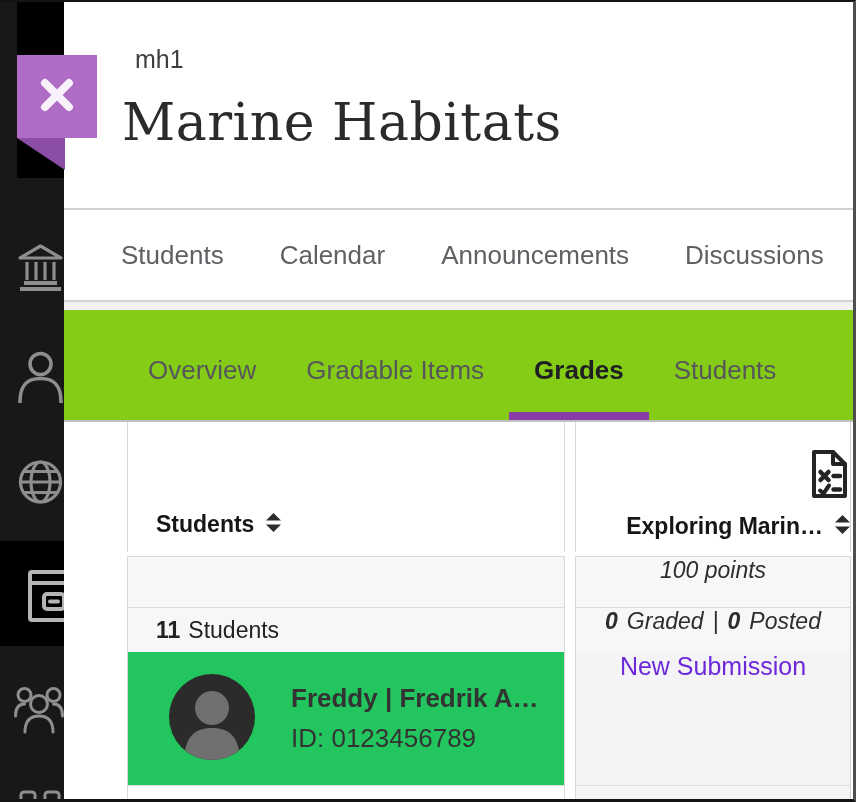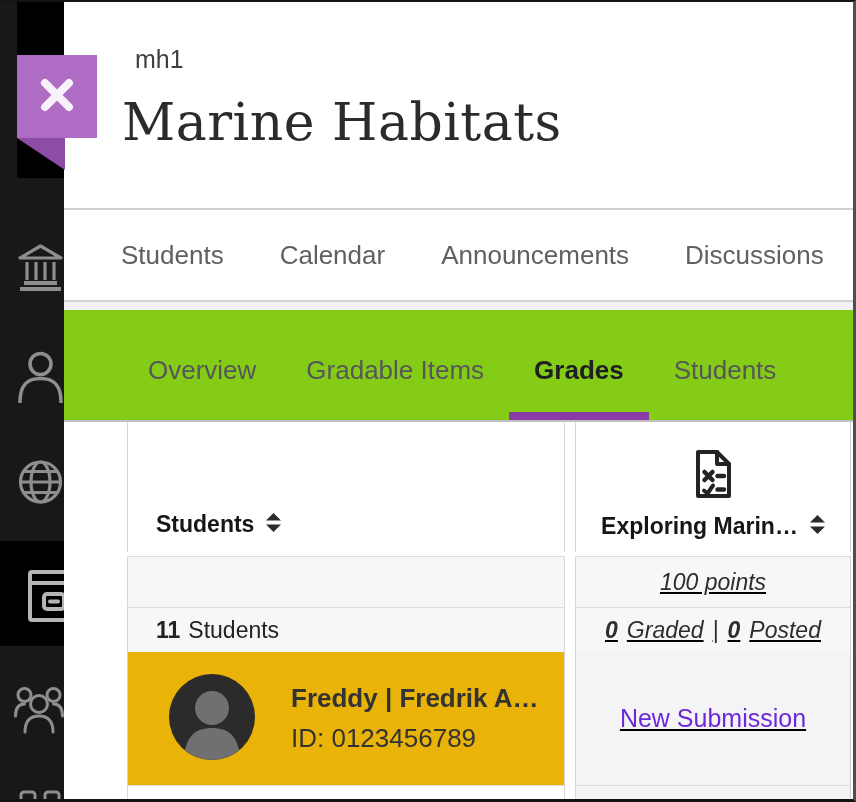--- a/index.html
+++ b/index.html
@@ -36,29 +36,29 @@
   .tab.active { color:#1f1f23; font-weight:bold; }
   .tab.active::after { content:""; position:absolute; left:0; right:0; bottom:0; height:8px; background:#8a3ba6; }
   .tabs-bottomline { left:64px; right:0; top:420px; height:2px; background:#c0c0c2; }
 
   
   .lcell { left:127px; width:438px; border-left:1px solid #d8d8da; border-right:1px solid #d8d8da; }
   .rcell { left:575px; width:276px; border-left:1px solid #d8d8da; border-right:1px solid #d0d0d2; }
 
   .th-students { top:422px; height:130px; background:#fff; display:flex; align-items:flex-end; padding:0 0 14px 28px; }
   .th-label { font-size:23px; font-weight:600; color:#161616; display:flex; align-items:center; gap:12px; }
-  .th-item { top:422px; height:130px; background:#fff; display:flex; flex-direction:column; align-items:center; justify-content:flex-end; gap:10px; padding-bottom:12px; }
+  .th-item { top:422px; height:130px; background:#fff; display:flex; flex-direction:column; align-items:flex-end; justify-content:flex-end; gap:10px; padding-bottom:12px; }
   .th-item .th-label { font-weight:600; }
 
   .row-points  { top:556px; height:52px; background:#f7f7f9; border-top:1px solid #dcdcde; border-bottom:1px solid #dcdcde; }
   .row-summary { top:607px; height:46px; background:#f7f7f9; border-top:1px solid #dcdcde; border-bottom:1px solid #dcdcde; }
-  .row-student { top:652px; height:134px; background:#eab308; border-bottom:1px solid #dcdcde; }
+  .row-student { top:652px; height:134px; background:#22c55e; border-bottom:1px solid #dcdcde; }
   .row-next    { top:786px; height:13px; background:#fff; }
 
-  .cell-center { display:flex; align-items:center; justify-content:center;text-decoration:underline; }
+  .cell-center { display:flex; align-items:flex-start; justify-content:center; }
   .points-text { font-style:italic; font-size:23px; color:#2d2d2d; }
   .status-line { font-style:italic; font-size:23px; color:#2d2d2d; display:flex; align-items:center; gap:9px; }
   .status-line .cnt { font-weight:bold; }
   .summary-left { display:flex; align-items:center; padding-left:28px; font-size:23px; color:#222; gap:8px;text-align:right; }
   .summary-left .cnt { font-weight:bold; }
 
   .student-cell { display:flex; align-items:center; padding-left:41px; gap:36px; cursor:pointer; }
   .student-name { font-size:26px; font-weight:bold; color:#333; white-space:nowrap; }
   .student-id   { font-size:26px; color:#333; margin-top:9px; }
   .grade-cell   { background:#f4f4f6 !important; cursor:pointer; }

